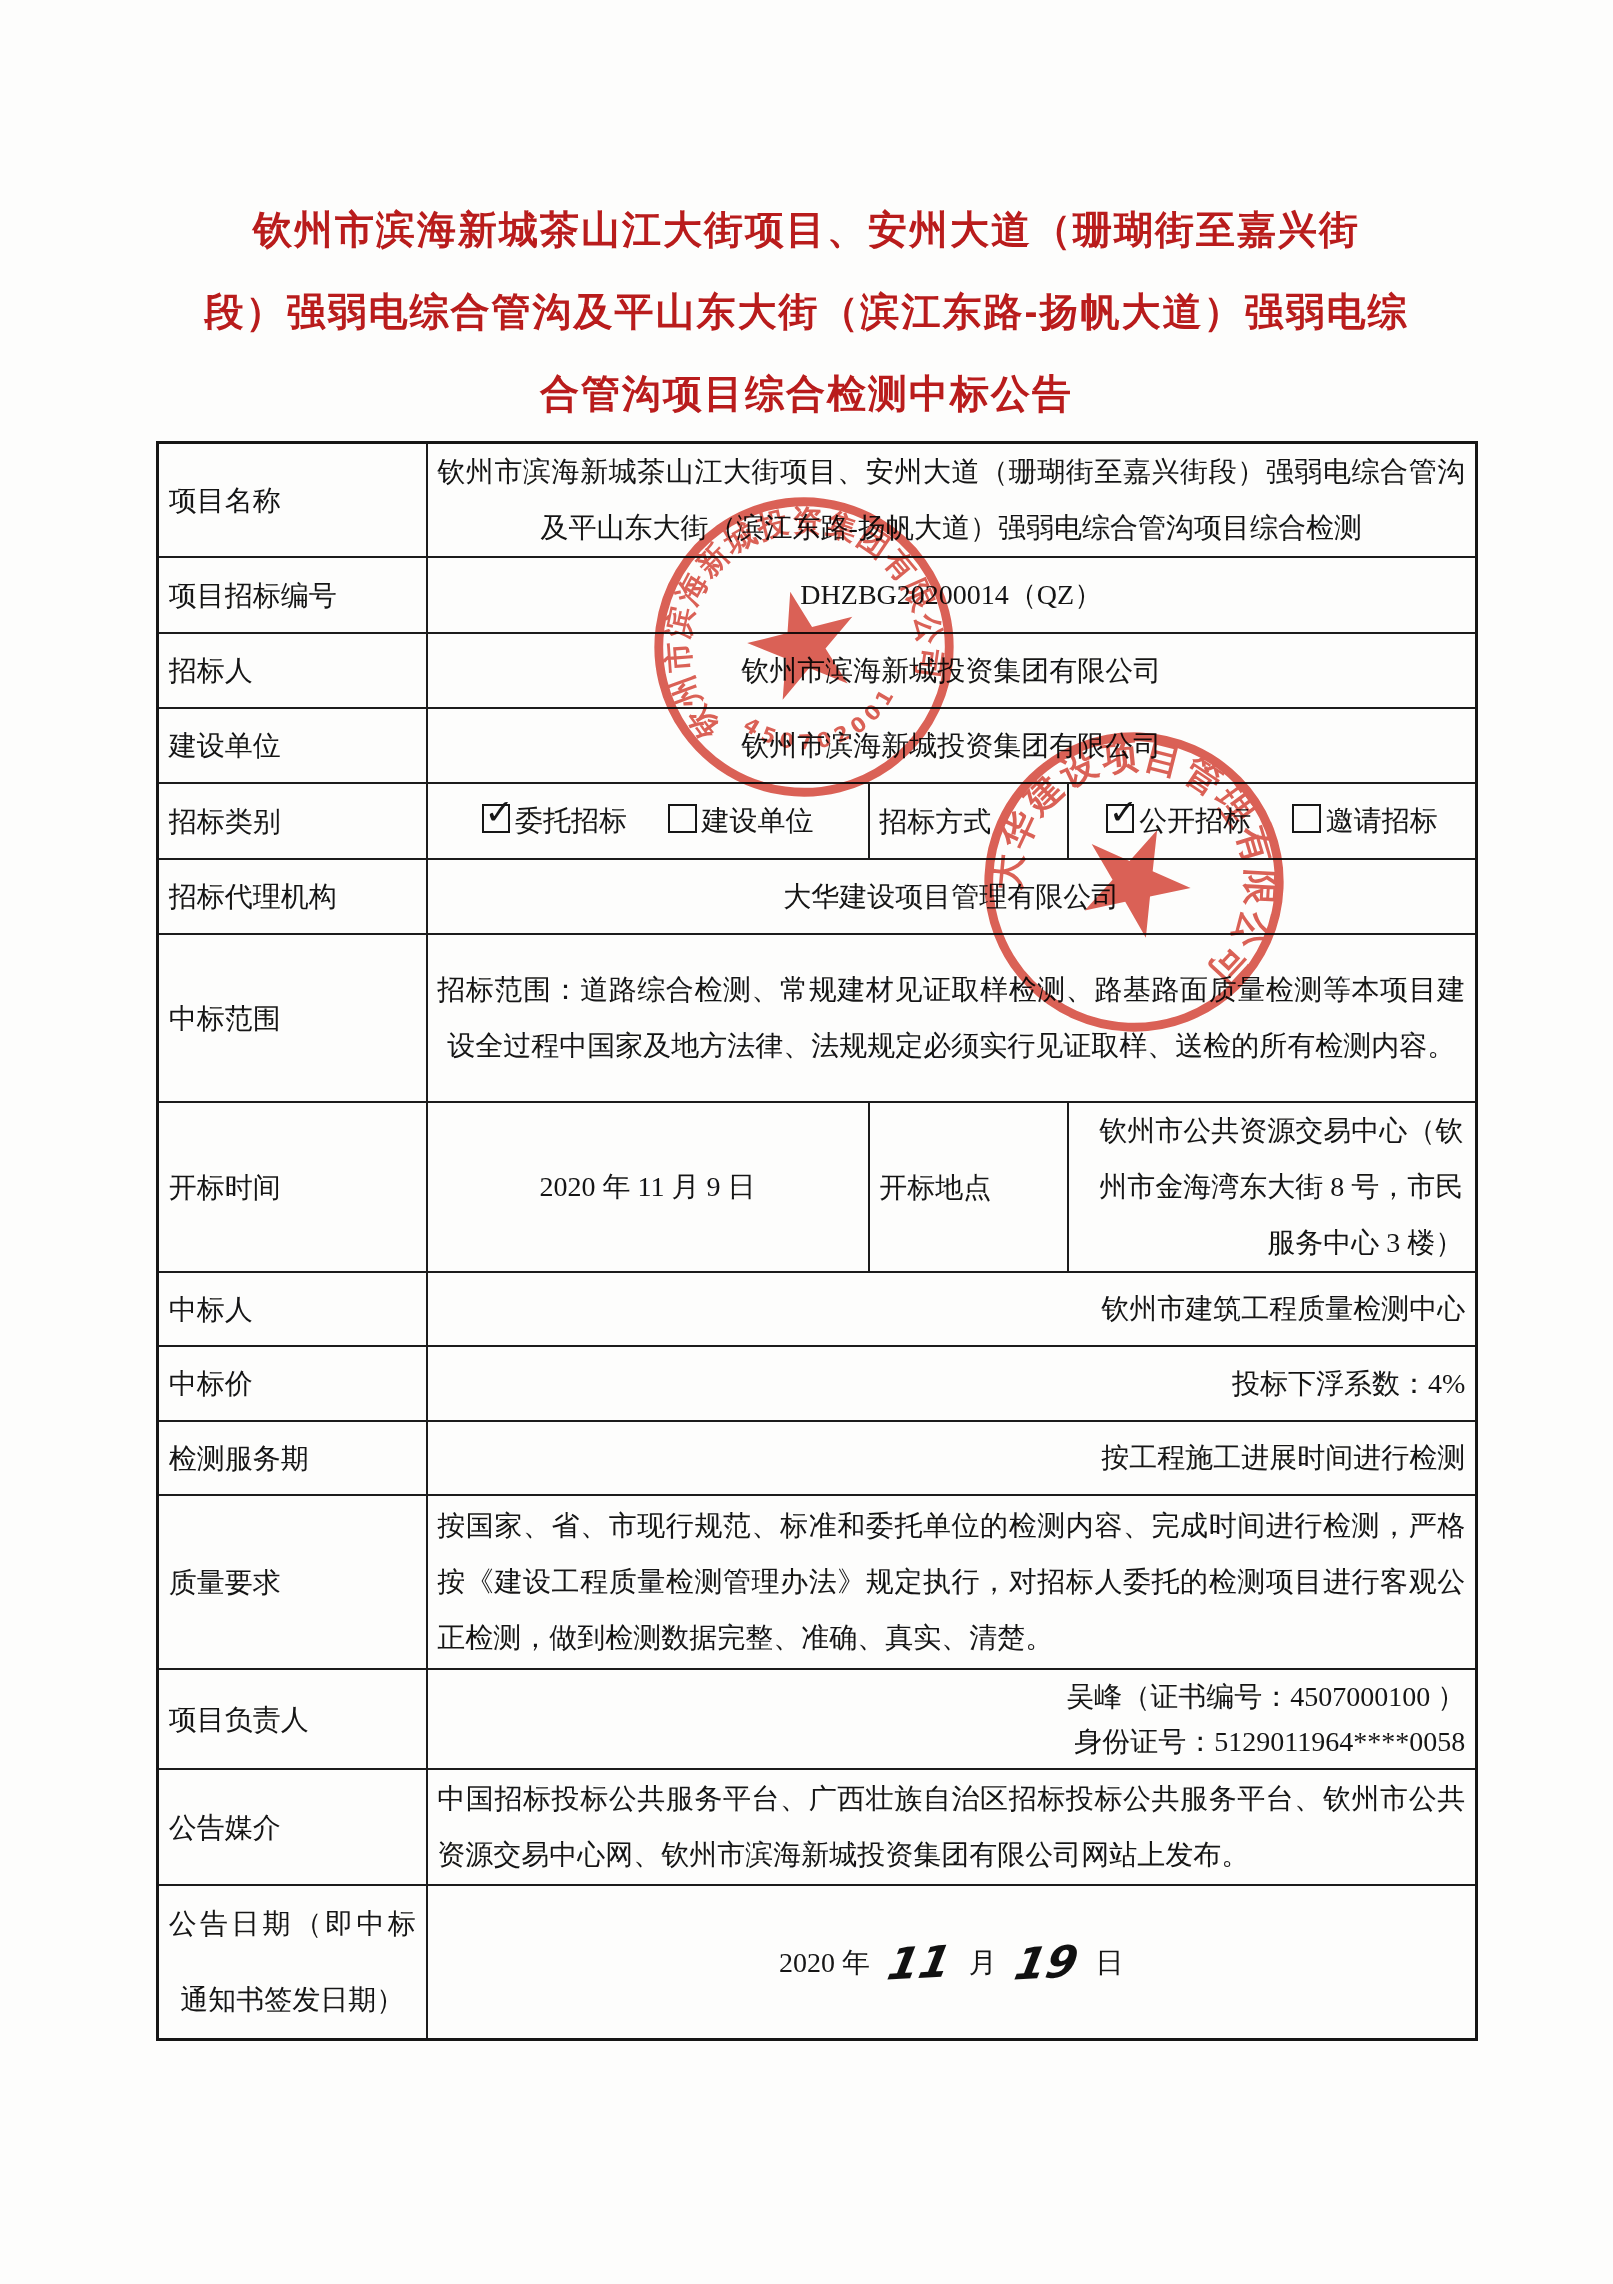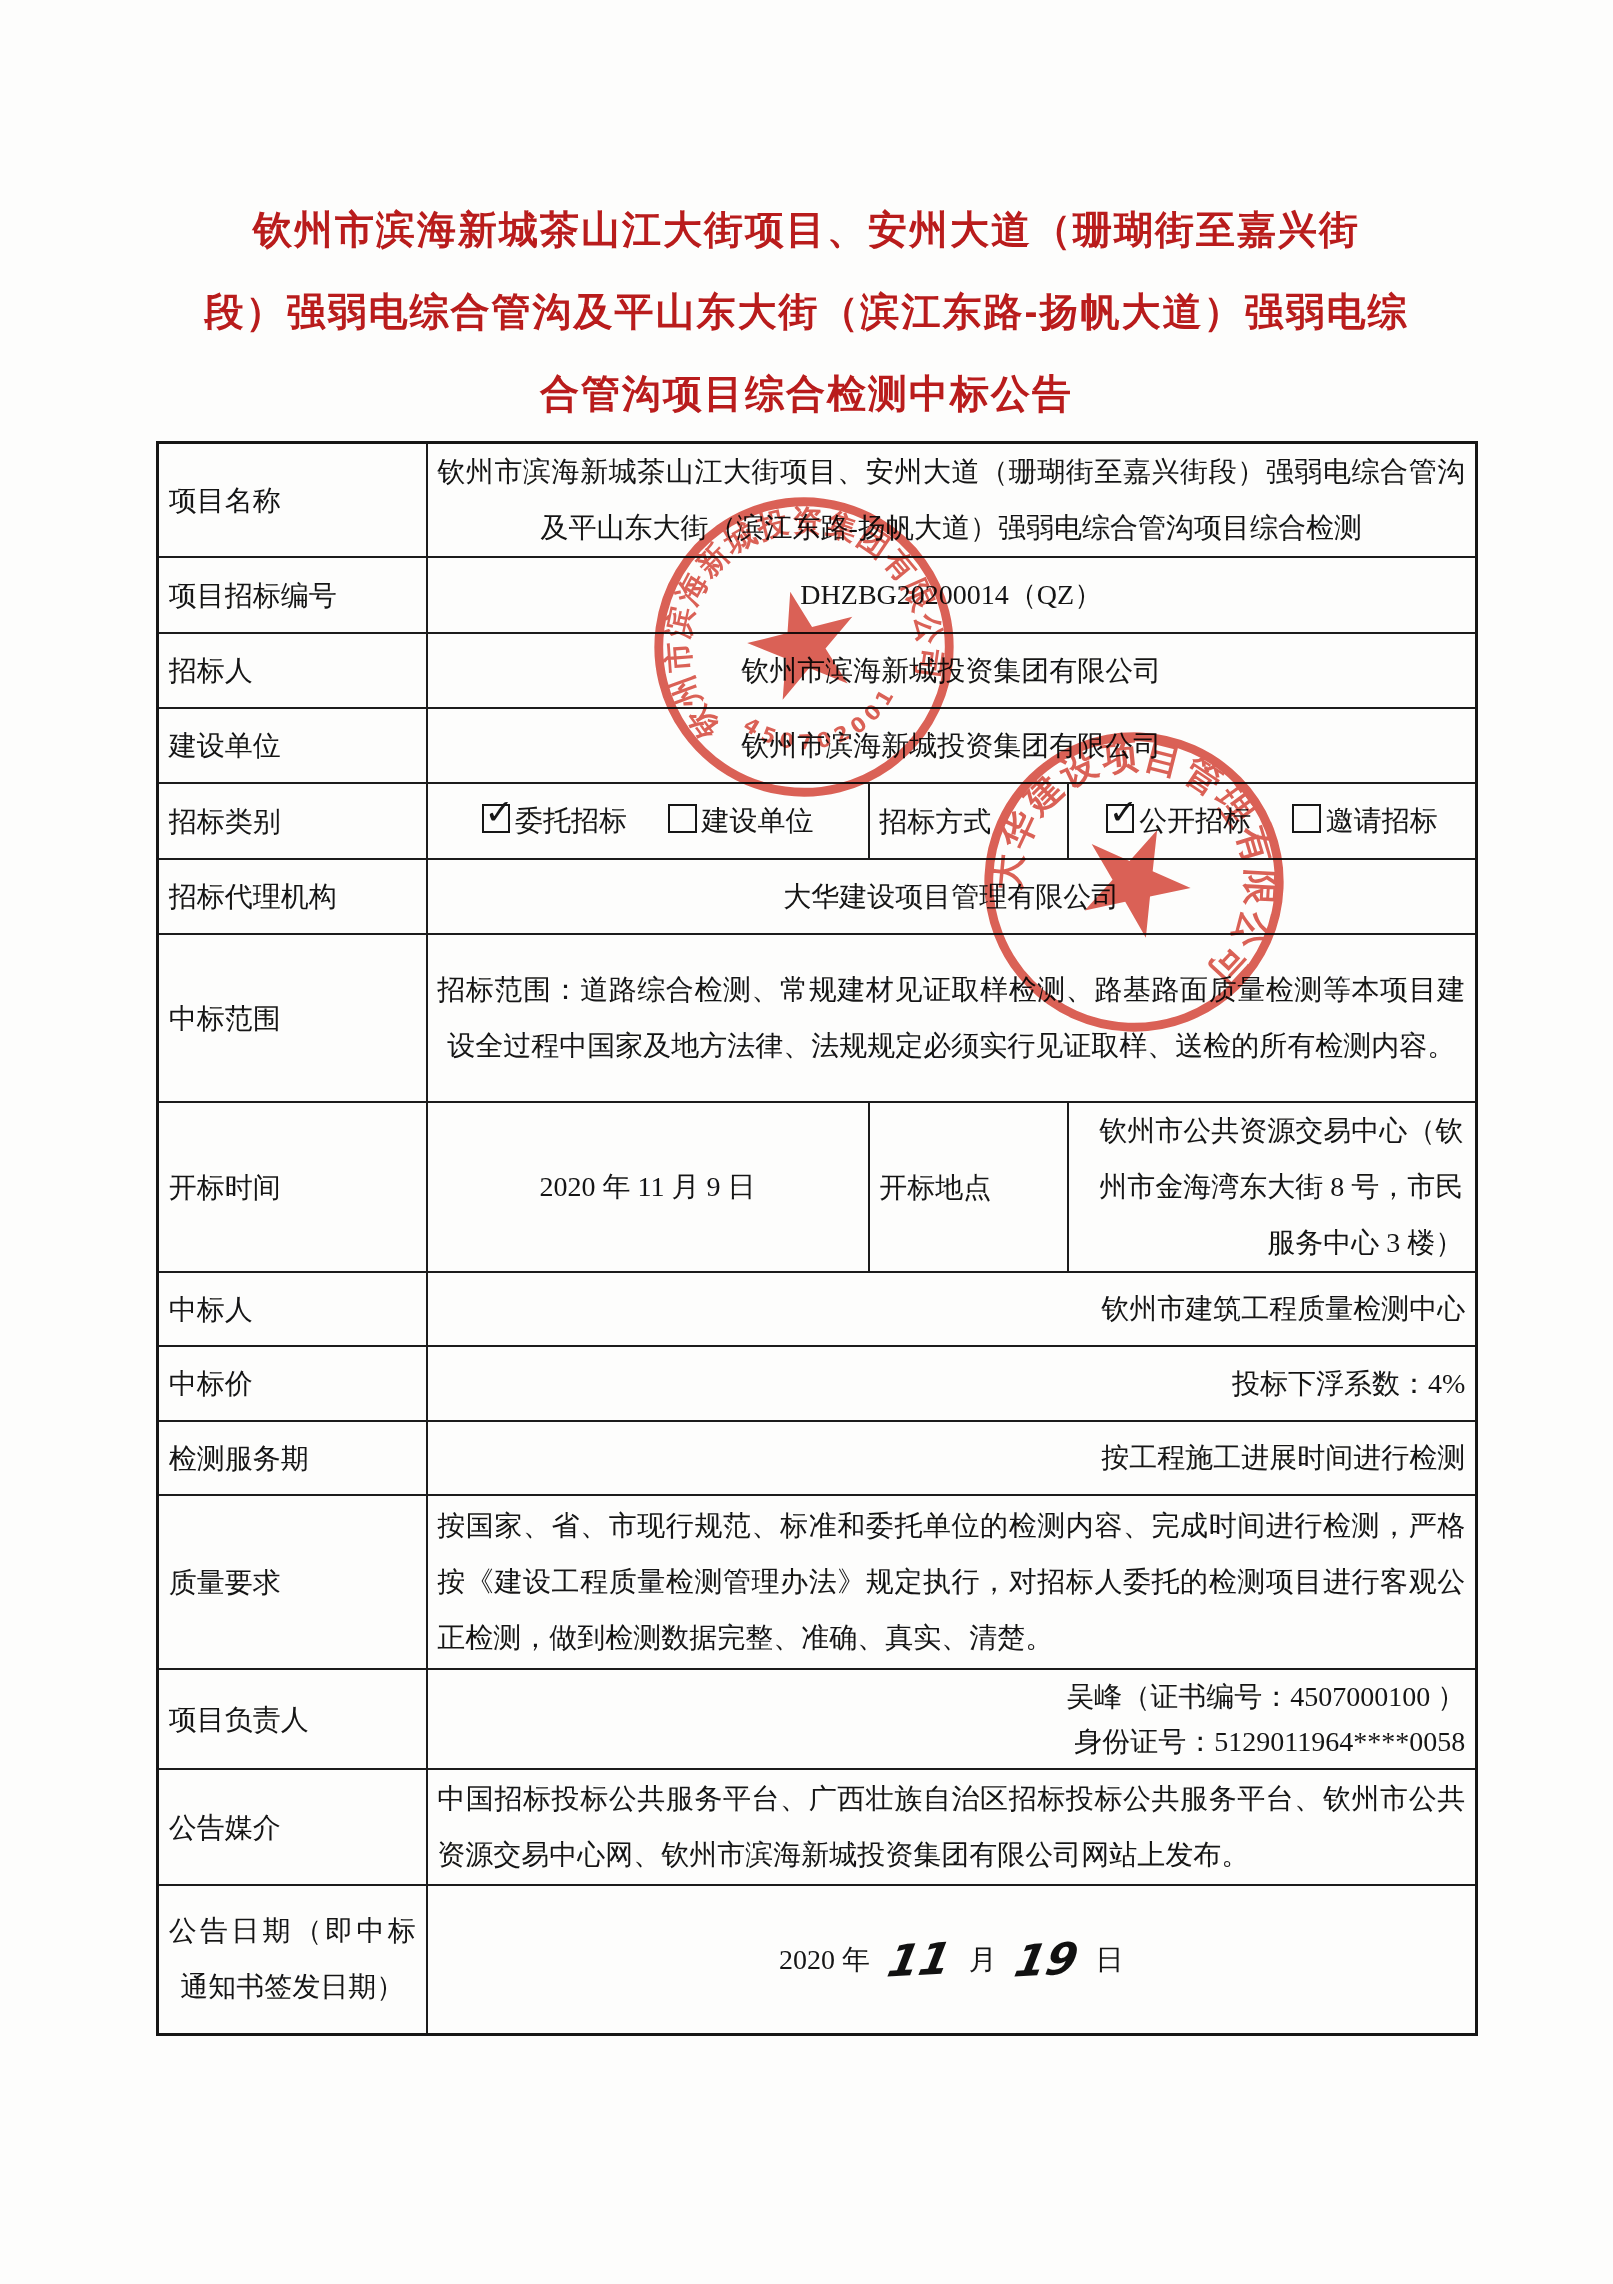--- a/index.html
+++ b/index.html
@@ -28,21 +28,21 @@
   table.doc-table td{
     border:2.9px solid #1c1c1c;
     font-size:28px;font-weight:500;
     vertical-align:middle;
     padding:0 9.8px;
     overflow:hidden;
   }
   td.lbl{line-height:39px;}
   td.lbl-wrap{
     text-align:justify;text-align-last:center;
-    line-height:56px;padding:0 3.9px;margin-top:36px;
+    line-height:76px;padding:0 3.9px;margin-top:36px;
   }
   td.val{padding:0 21.6px;}
   td.center{text-align:center;}
   td.left{text-align:right;}
   td.para{line-height:56px;}
   td.just{text-align:justify;line-height:56px;}
   td.lastc{text-align-last:center;}
   td.va-top{vertical-align:top;padding-top:5.9px;}
   td.va-bot{vertical-align:bottom;padding-bottom:11.8px;margin-top:25px;}
   td.mgr{line-height:45px;}

